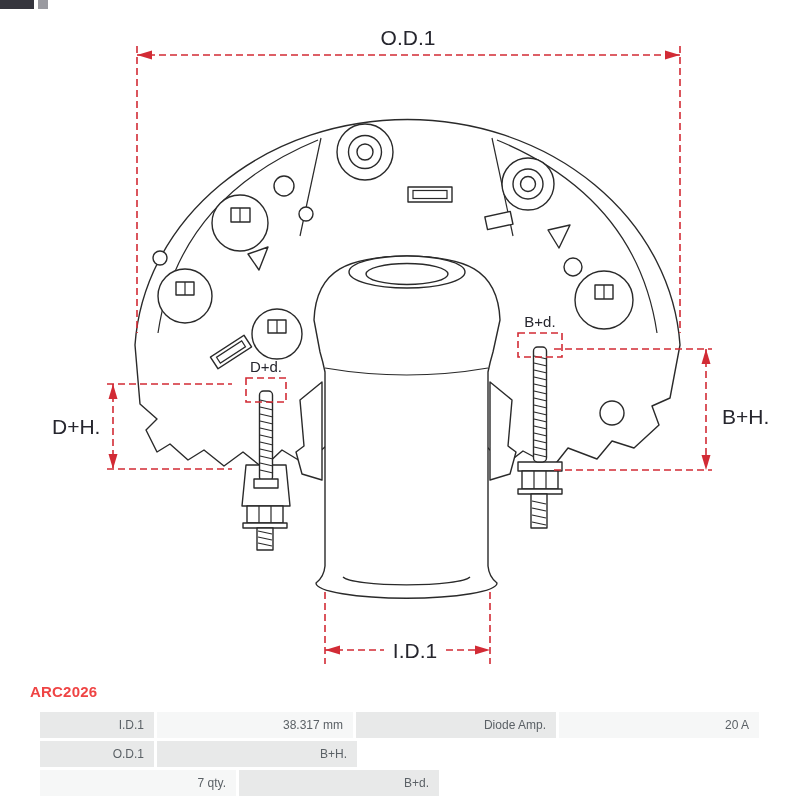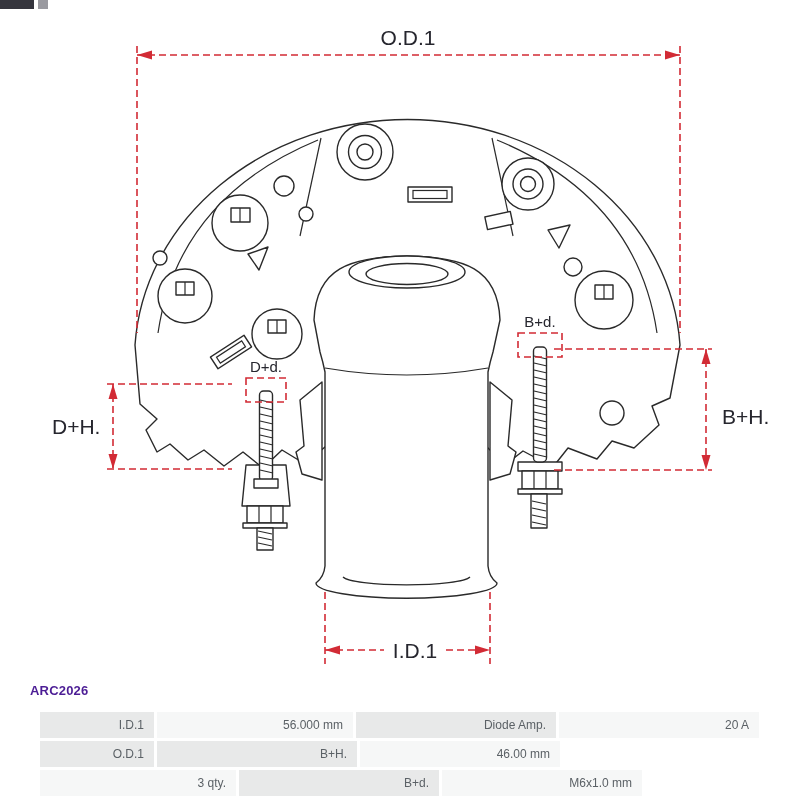--- a/index.html
+++ b/index.html
@@ -1,20 +1,20 @@
 <!DOCTYPE html>
 <html><head>
 <meta charset="utf-8">
 <style>
   html,body{margin:0;padding:0;}
   body{width:800px;height:800px;background:#ffffff;font-family:"Liberation Sans",sans-serif;position:relative;overflow:hidden;}
   .logo-frag{position:absolute;left:0;top:0;width:34px;height:9px;background:#35353d;}
   .logo-frag:after{content:"";position:absolute;left:38px;top:0;width:10px;height:9px;background:#9a9aa0;}
   .diagram-wrap{position:absolute;left:0;top:0;width:800px;height:680px;}
-  .part-number{position:absolute;left:30px;top:683px;font-size:13px;font-weight:600;color:#4c1d95;letter-spacing:.2px;}
+  .part-number{position:absolute;left:30px;top:683px;font-size:15px;font-weight:600;color:#ef4444;letter-spacing:.2px;}
   .spec-table{position:absolute;left:40px;top:712px;width:719px;}
   .spec-row{display:flex;gap:3px;margin-bottom:3px;}
   .cell{height:26px;line-height:26px;font-size:12px;color:#5b6166;text-align:right;padding-right:10px;box-sizing:border-box;overflow:hidden;white-space:nowrap;}
   .c1{width:114px;} .c2{width:196px;} .c3{width:200px;} .c4{width:200px;}
   .lbl{background:#e8e9e9;}
   .val{background:#f6f7f7;}
   svg text{font-family:"Liberation Sans",sans-serif;fill:#26262e;}
   .dimlabel{font-size:21px;}
   .dimlabel-sm{font-size:15px;}
   .drawline{fill:#ffffff;stroke:#2a2a2a;stroke-width:1.4;stroke-linejoin:round;}
@@ -208,27 +208,25 @@
   </g>
 
 </svg>
 </div>
 
 <div class="part-number">ARC2026</div>
 
 <div class="spec-table">
   <div class="spec-row">
     <div class="cell c1 lbl">I.D.1</div>
-    <div class="cell c2 val">56.000 mm</div>
+    <div class="cell c2 val">38.317 mm</div>
     <div class="cell c3 lbl">Diode Amp.</div>
     <div class="cell c4 val">20 A</div>
   </div>
   <div class="spec-row">
     <div class="cell c1 lbl">O.D.1</div>
     <div class="cell c3 lbl">B+H.</div>
-    <div class="cell c4 val">46.00 mm</div>
   </div>
   <div class="spec-row">
-    <div class="cell c2 val">3 qty.</div>
+    <div class="cell c2 val">7 qty.</div>
     <div class="cell c3 lbl">B+d.</div>
-    <div class="cell c4 val">M6x1.0 mm</div>
   </div>
 </div>
 
 </body></html>

